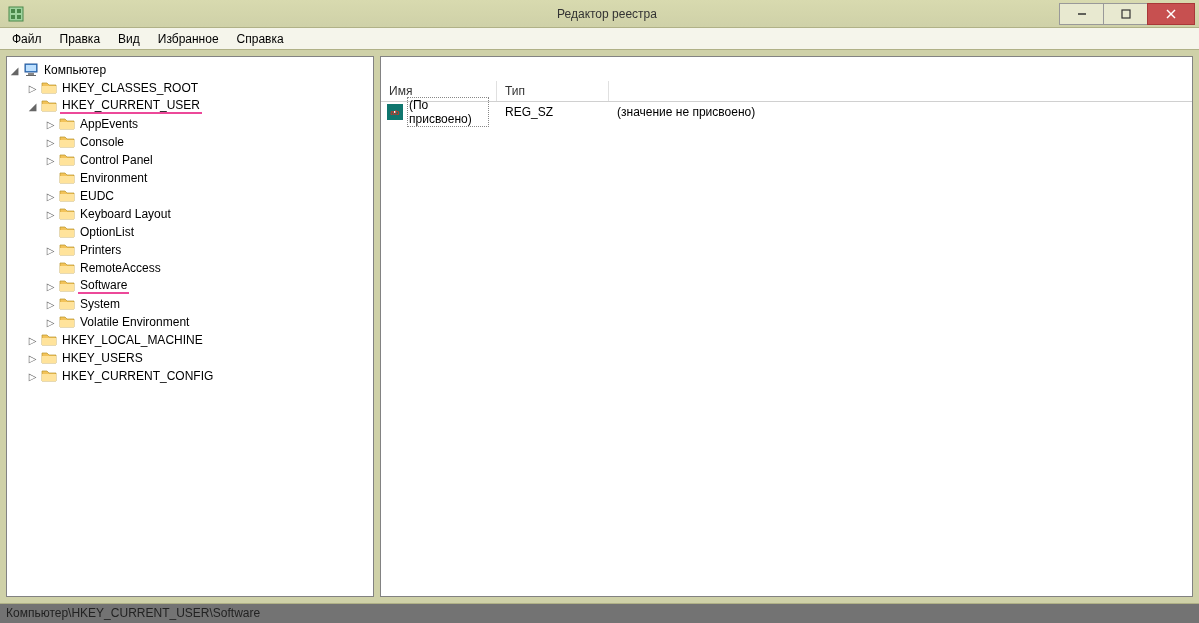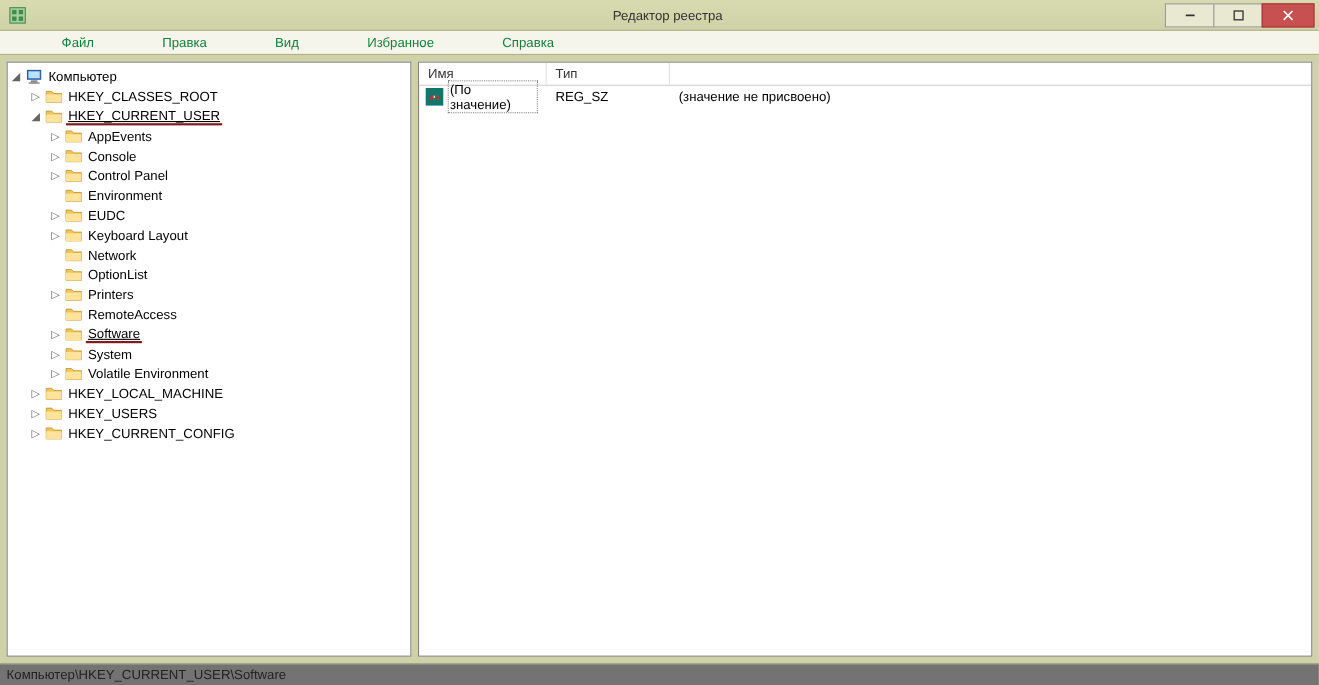--- a/index.html
+++ b/index.html
@@ -4,35 +4,35 @@
 <style>
 * { box-sizing: border-box; margin: 0; padding: 0; font-family: "Segoe UI", Tahoma, sans-serif; font-size: 12px; }
 body { background: #cfd1a8; width: 1199px; height: 623px; display: flex; flex-direction: column; user-select: none; }
 .titlebar { height: 28px; display: flex; align-items: center; background: linear-gradient(#d8daaf,#cfd1a8); border-bottom: 1px solid #b0b187; position: relative; }
 .titlebar .app-icon { margin-left: 8px; width: 16px; height: 16px; }
 .titlebar .title { position: absolute; left: 15px; right: 0; text-align: center; color: #333; pointer-events: none; }
 .winbuttons { margin-left: auto; display: flex; height: 22px; }
 .winbuttons div { width: 45px; height: 22px; display: flex; align-items: center; justify-content: center; border: 1px solid #999; background: #e8e9d0; margin-right: -1px; }
 .winbuttons .close { background: #c75050; border-color: #a83838; color: #fff; width: 48px; margin-right: 4px; }
 .menubar { height: 22px; background: #f5f5eb; display: flex; align-items: center; padding: 0 4px; gap: 2px; border-bottom: 1px solid #b0b187; }
-.menubar span { padding: 2px 8px; color: #15803d; margin-left: 44px; }
+.menubar span { padding: 2px 8px; color: #000000; }
 .content { flex: 1; display: flex; gap: 6px; padding: 6px; min-height: 0; }
 .pane { background: #fff; border: 1px solid #828282; overflow: auto; }
 .tree-pane { width: 368px; padding: 4px 2px; }
 .list-pane { flex: 1; display: flex; flex-direction: column; }
 .statusbar { height: 20px; background: #737373; border-top: 1px solid #b0b187; padding: 2px 6px; color: #222; }
 ul.tree, ul.tree ul { list-style: none; }
 ul.tree ul { padding-left: 18px; }
 .node { display: flex; align-items: center; height: 18px; white-space: nowrap; gap: 3px; position: relative; }
 .expander { width: 11px; height: 11px; display: inline-flex; align-items: center; justify-content: center; color: #666; font-size: 10px; }
 .expander.blank { visibility: hidden; }
 .ficon { width: 16px; height: 16px; display: inline-block; }
 .node-label { padding: 0 2px; color: #000000; }
-.underline { border-bottom: 2px solid #7f1d1d; text-decoration: underline; }
-.list-header { display: flex; border-bottom: 1px solid #d0d0d0; background: #fff; }
+.underline { border-bottom: 2px solid #ec4899; }
+.list-header { display: flex; border-bottom: 1px solid #d0d0d0; background: #fff; margin-top: 24px; }
 .list-header div { padding: 3px 8px; border-right: 1px solid #e0e0e0; color: #333; }
 .col-name { width: 116px; } .col-type { width: 112px; } .col-value { flex: 1; }
 .list-body { flex: 1; }
 .list-row { display: flex; align-items: center; height: 20px; }
 .list-row .cell { padding: 0 8px; }
 .vicon { width: 16px; height: 16px; background: #fff; border: 7px solid #0f766e; display: inline-flex; align-items: center; justify-content: center; font-size: 8px; color: #c0392b; font-weight: bold; margin-right: 4px; margin-left: 4px; }
 .dotted { border: 1px dotted #888; padding: 0 1px; }
 </style>
 </head>
 <body>
@@ -169,30 +169,20 @@
                     <span class="node-label">Keyboard Layout</span>
                   </div>
                 </li>
                 <li>
                   <div class="node">
                     <span class="expander blank"></span>
                     <span class="ficon"><svg viewBox="0 0 16 16">
                         <path fill="#f3c35a" stroke="#b8922a" stroke-width="0.7" d="M1 3h5l2 2h7v8H1z"></path>
                         <path fill="#ffe39b" d="M1 6h14v7H1z"></path>
                       </svg></span>
-                    <span class="node-label">Network</span>
-                  </div>
-                </li>
-                <li>
-                  <div class="node">
-                    <span class="expander blank"></span>
-                    <span class="ficon"><svg viewBox="0 0 16 16">
-                        <path fill="#f3c35a" stroke="#b8922a" stroke-width="0.7" d="M1 3h5l2 2h7v8H1z"></path>
-                        <path fill="#ffe39b" d="M1 6h14v7H1z"></path>
-                      </svg></span>
                     <span class="node-label">OptionList</span>
                   </div>
                 </li>
                 <li>
                   <div class="node">
                     <span class="expander">▷</span>
                     <span class="ficon"><svg viewBox="0 0 16 16">
                         <path fill="#f3c35a" stroke="#b8922a" stroke-width="0.7" d="M1 3h5l2 2h7v8H1z"></path>
                         <path fill="#ffe39b" d="M1 6h14v7H1z"></path>
                       </svg></span>
@@ -277,21 +267,21 @@
   </div>
   <div class="pane list-pane">
     <div class="list-header">
       <div class="col-name">Имя</div>
       <div class="col-type">Тип</div>
     </div>
     <div class="list-body" id="list-body">
         <div class="list-row">
           <div class="cell col-name" style="display:flex;align-items:center;padding-left:2px">
             <span class="vicon">ab</span>
-            <span class="dotted">(По значение)</span>
+            <span class="dotted">(По присвоено)</span>
           </div>
           <div class="cell col-type">REG_SZ</div>
           <div class="cell col-value">(значение не присвоено)</div>
         </div>
       </div>
   </div>
 </div>
 
 <div class="statusbar">
   <span>Компьютер\HKEY_CURRENT_USER\Software</span>

